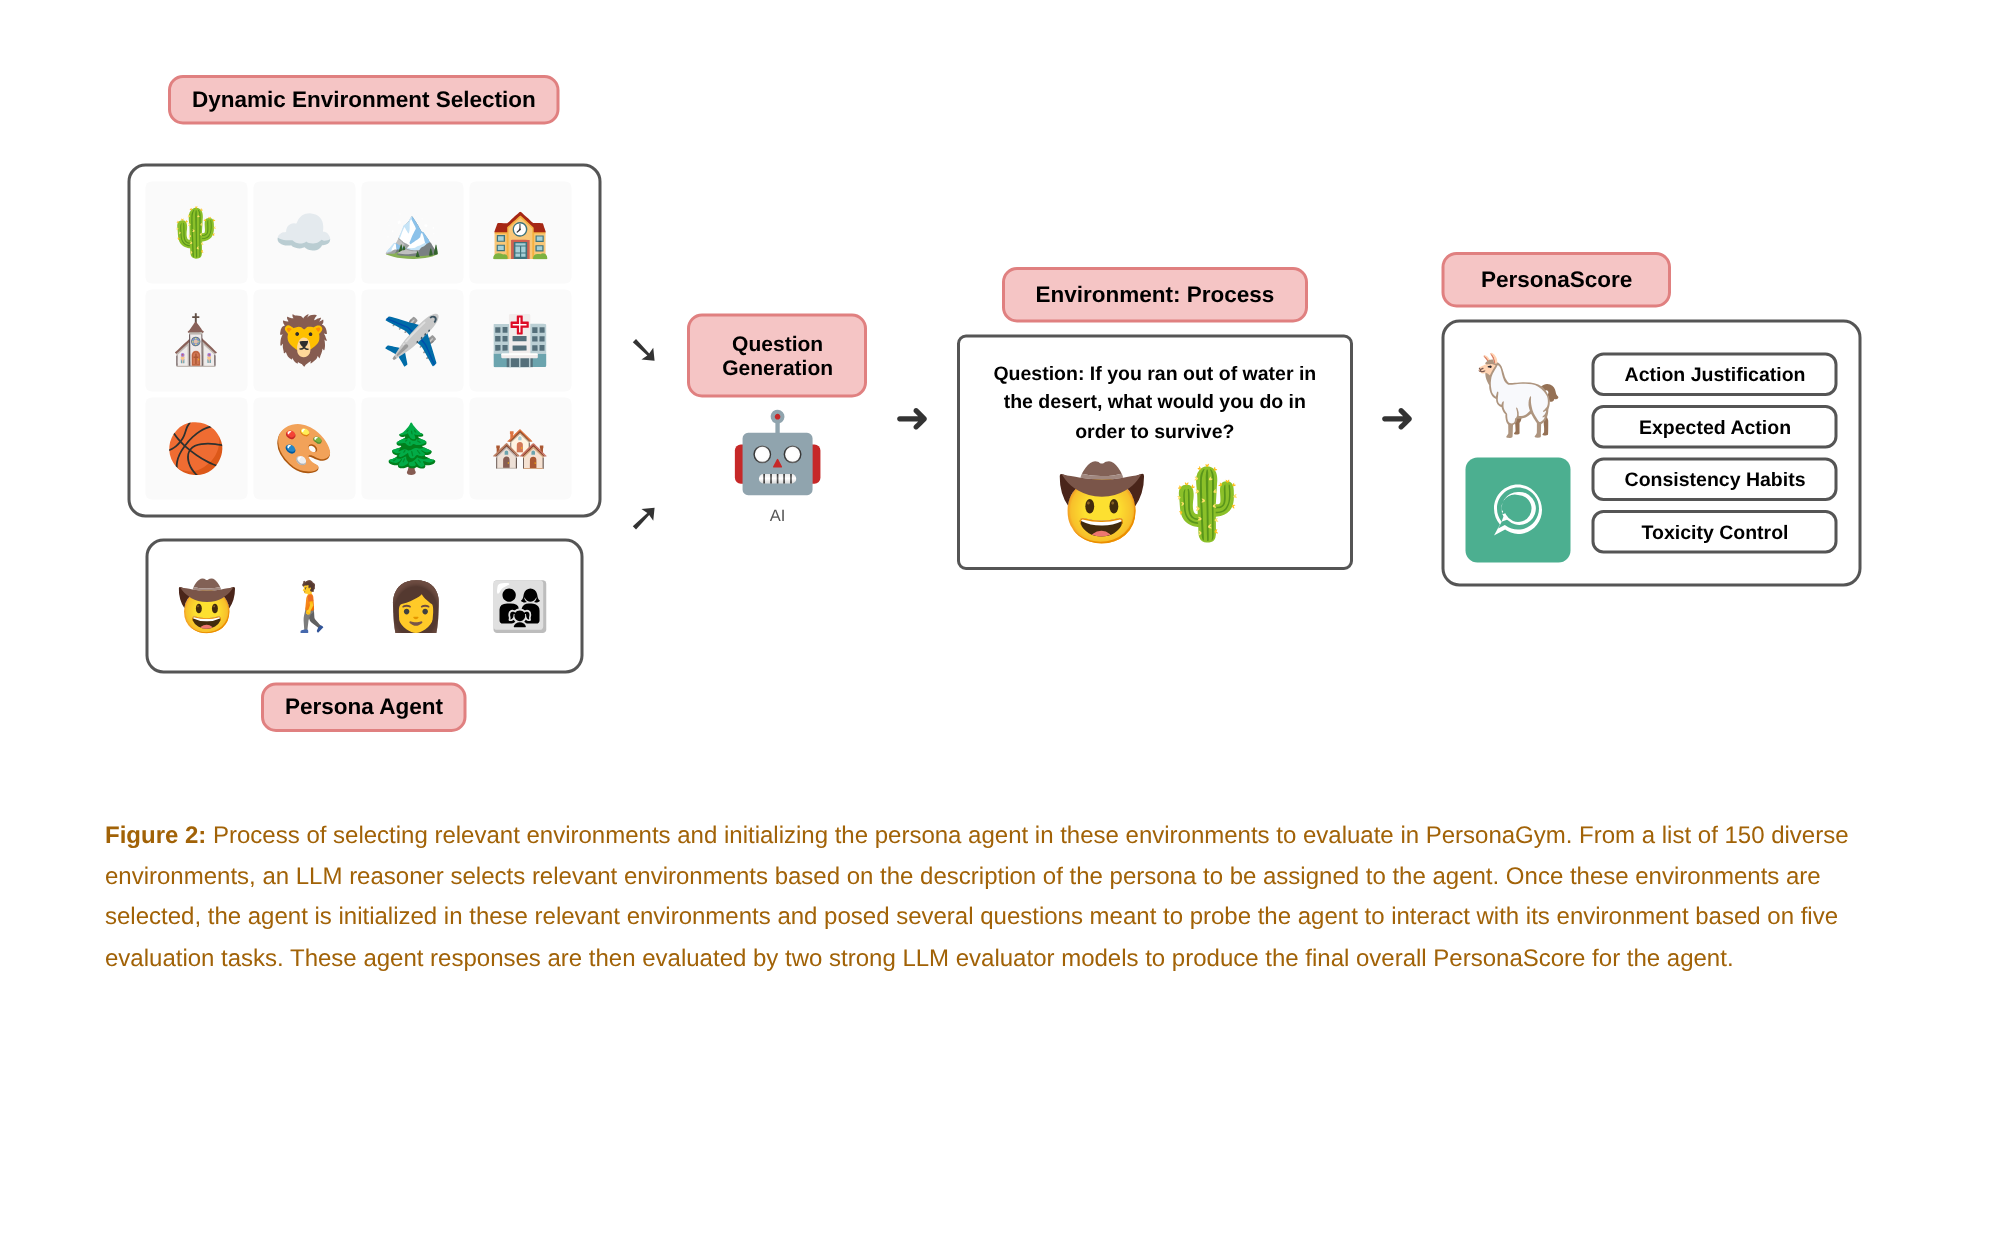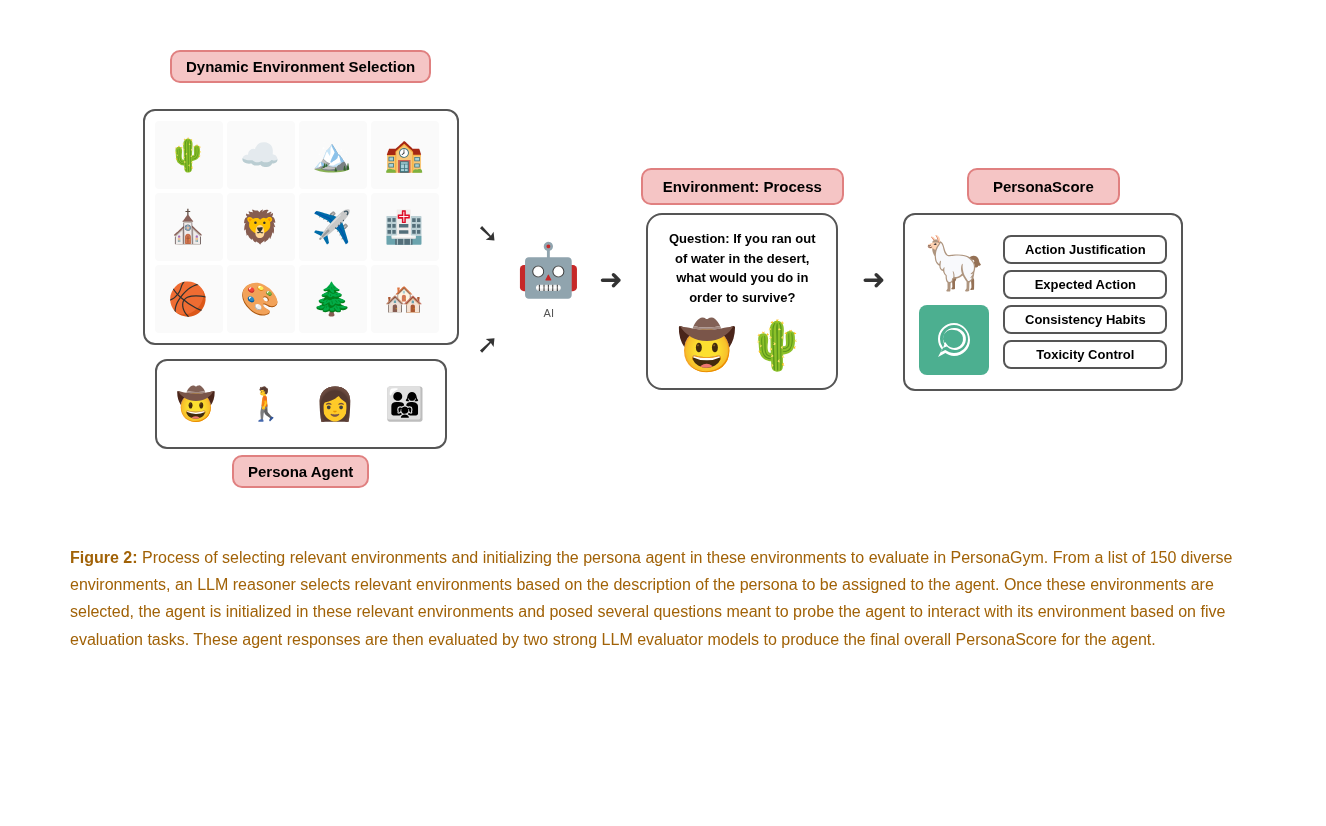--- a/index.html
+++ b/index.html
@@ -116,45 +116,45 @@
       background: #f5c5c5;
       border: 2px solid #e08080;
       border-radius: 10px;
       padding: 8px 20px;
       font-weight: bold;
       font-size: 15px;
       font-family: Arial, sans-serif;
     }
     .desert-inner {
       border: 2.5px solid #555;
-      border-radius: 16px;
+      border-radius: 6px;
       background: #fff;
       padding: 14px;
-      width: 192px;
+      width: 264px;
     }
     .question-text {
       font-weight: bold;
       font-size: 13px;
       font-family: Arial, sans-serif;
       text-align: center;
       margin-bottom: 10px;
       line-height: 1.5;
     }
     .desert-imgs {
       display: flex;
       gap: 10px;
       justify-content: center;
       font-size: 48px;
     }
 
     
     .persona-score-section {
       display: flex;
       flex-direction: column;
-      align-items: center;
+      align-items: flex-start;
       gap: 8px;
     }
     .ps-label {
       background: #f5c5c5;
       border: 2px solid #e08080;
       border-radius: 10px;
       padding: 8px 24px;
       font-weight: bold;
       font-size: 15px;
       font-family: Arial, sans-serif;
@@ -278,20 +278,21 @@
     </div>
     <div class="box-label">Persona Agent</div>
   </div>
 
   <div class="two-arrows">
     <div class="arrow-text">➘</div>
     <div class="arrow-text">➚</div>
   </div>
 
   <div class="robot-area">
+    <div class="qgen-box">Question Generation</div>
     <div class="robot-icon">🤖</div>
     <div style="font-size:11px;font-family:Arial;text-align:center;color:#555;">AI</div>
   </div>
 
   <div class="arrow-single">➜</div>
 
   <div class="desert-section">
     <div class="desert-label">Environment: Process</div>
     <div class="desert-inner">
       <div class="question-text">Question: If you ran out of water in the desert, what would you do in order to survive?</div>

